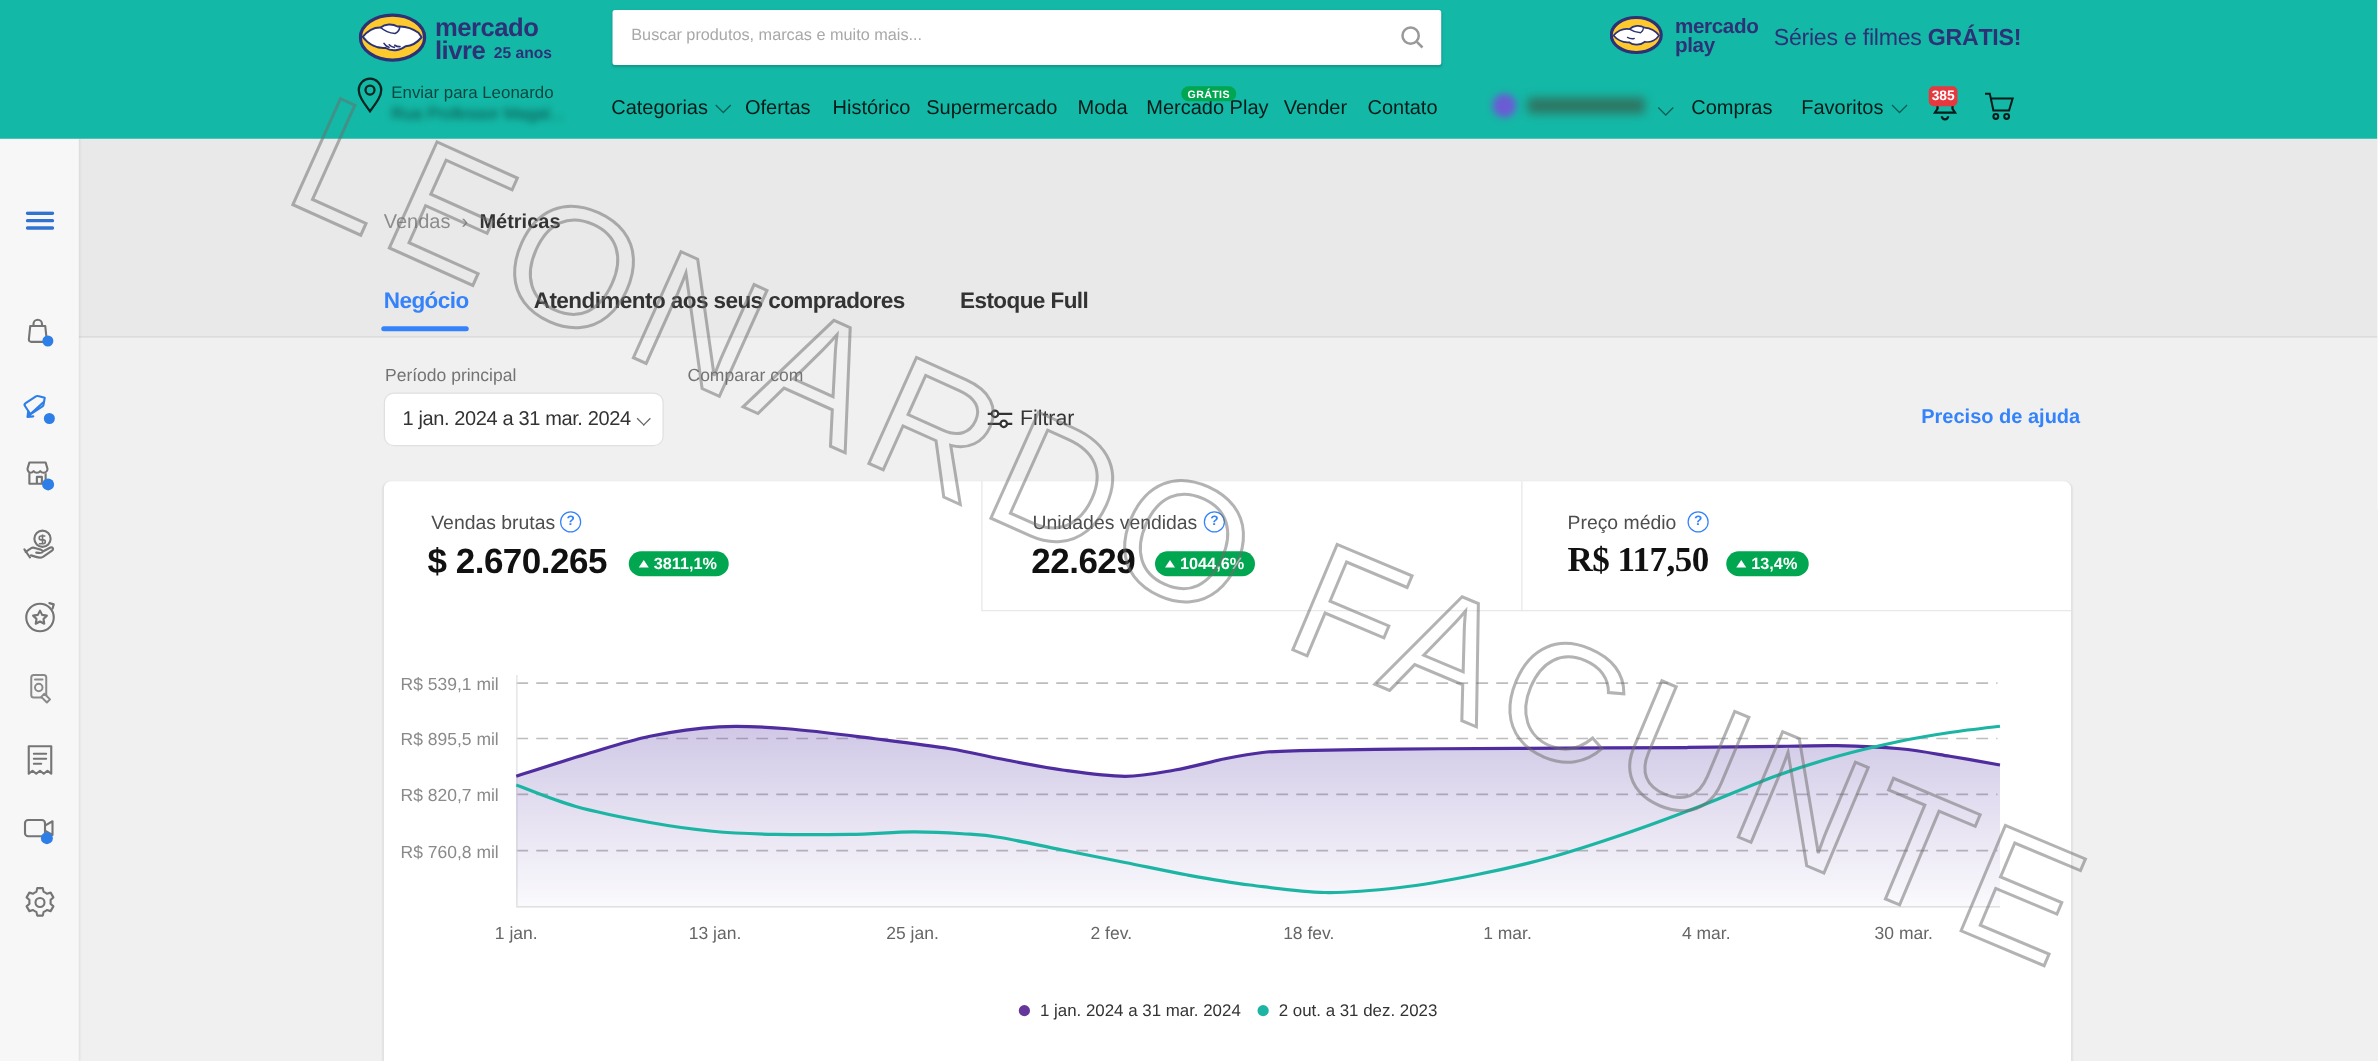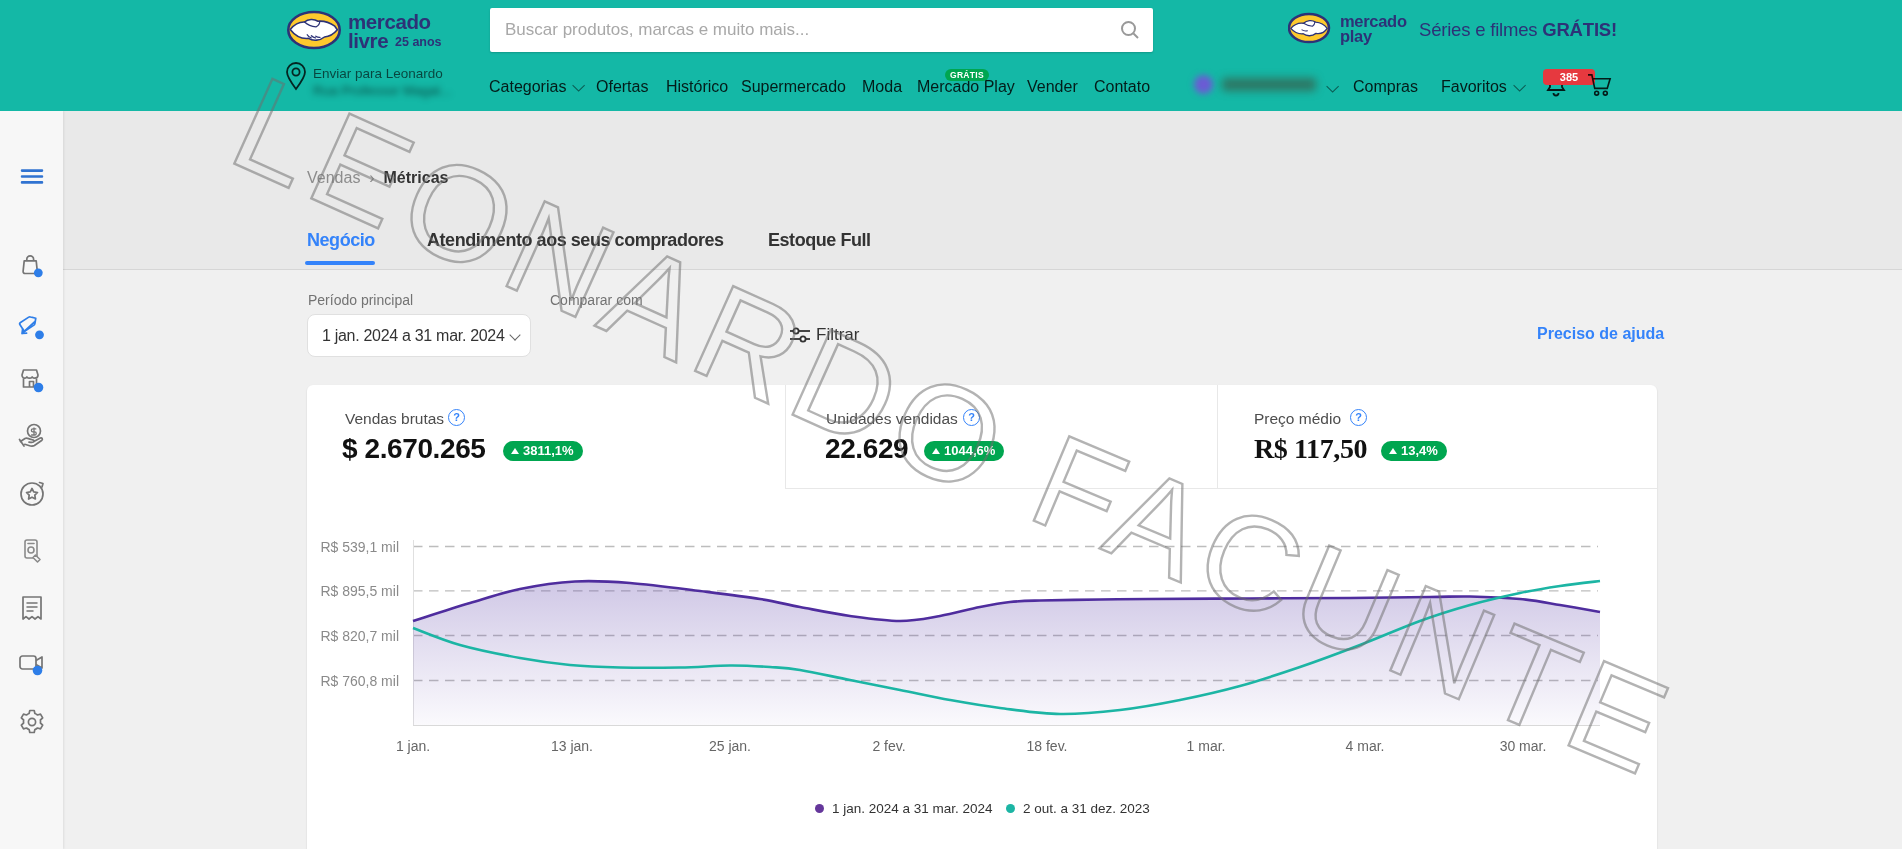--- a/index.html
+++ b/index.html
@@ -2,21 +2,21 @@
 <html><head>
 <meta charset="utf-8">
 <style>
   * { margin:0; padding:0; box-sizing:border-box; }
   html,body { width:1902px; height:849px; overflow:hidden; font-family:"Liberation Sans", sans-serif; }
   #page { position:relative; width:1902px; height:849px; background:#f0f0f0; overflow:hidden; }
   .abs { position:absolute; }
   
   #header { position:absolute; left:0; top:0; width:1902px; height:111px; background:#14b8a6; z-index:5; }
   #search { position:absolute; left:490px; top:8px; width:663px; height:44px; background:#fff; border-radius:2px; box-shadow:0 1px 2px rgba(0,0,0,0.18); }
-  #search .ph { position:absolute; left:15px; top:12px; font-size:17px; color:#a8a8a8; }
+  #search .ph { position:absolute; left:15px; top:12px; font-size:13px; color:#a8a8a8; }
   .navlink { position:absolute; top:78px; font-size:16px; color:rgba(0,0,0,0.85); white-space:nowrap; }
   .chev { display:inline-block; width:9px; height:9px; border-right:1.6px solid rgba(0,0,0,0.5); border-bottom:1.6px solid rgba(0,0,0,0.5); transform:rotate(45deg) translateY(-3px); margin-left:6px; vertical-align:middle; }
   
   #sidebar { position:absolute; left:0; top:111px; width:63px; height:738px; background:#f7f7f7; box-shadow:1px 0 2px rgba(0,0,0,0.08); z-index:4; }
   .sicon { position:absolute; left:50%; transform:translateX(-50%); }
   
   #topband { position:absolute; left:63px; top:111px; width:1839px; height:158px; background:#e9e9e9; }
   #divider { position:absolute; left:63px; top:269px; width:1839px; height:1px; background:#d6d6d6; }
   #crumb { position:absolute; left:307px; top:169px; font-size:16px; color:#8c8c8c; }
   #crumb b { color:#333; font-weight:bold; }
@@ -96,21 +96,21 @@
 
     <div class="abs" style="left:1194px;top:75px;width:19px;height:19px;border-radius:50%;background:#6b5bd4;filter:blur(3px);"></div>
     <div class="abs" style="left:1222px;top:78px;width:94px;height:13px;background:rgba(65,65,45,0.55);filter:blur(4px);border-radius:3px;"></div>
     <span class="chev abs" style="left:1320px;top:84px;"></span>
     <div class="navlink" style="left:1353px;">Compras</div>
     <div class="navlink" style="left:1441px;">Favoritos<span class="chev"></span></div>
     <svg class="abs" style="left:1544px;top:74px;" width="24" height="24" viewBox="0 0 24 24" fill="none" stroke="rgba(0,0,0,0.85)" stroke-width="1.8">
         <path d="M12 3 a6 6 0 0 1 6 6 v4 l2 3 H4 l2-3 V9 a6 6 0 0 1 6-6 z"></path>
         <path d="M9.5 19 a2.5 2.5 0 0 0 5 0"></path>
       </svg>
-    <div class="abs" style="left:1543px;top:69px;width:52px;height:16px;background:#e6393f;border-radius:4px;color:#fff;font-size:11px;font-weight:bold;text-align:center;line-height:16px;">385</div>
+    <div class="abs" style="left:1543px;top:69px;width:23px;height:16px;background:#e6393f;border-radius:4px;color:#fff;font-size:11px;font-weight:bold;text-align:center;line-height:16px;">385</div>
     <svg class="abs" style="left:1587px;top:73px;" width="27" height="25" viewBox="0 0 28 26" fill="none" stroke="rgba(0,0,0,0.85)" stroke-width="1.7">
         <path d="M1 2 h4 l3 14 h13 l3 -10 H6"></path>
         <circle cx="10" cy="21" r="2"></circle>
         <circle cx="19" cy="21" r="2"></circle>
       </svg>
   </div>
 
   <div id="sidebar">
 
     <svg class="sicon" style="top:58px;" width="23" height="15" viewBox="0 0 23 15">

